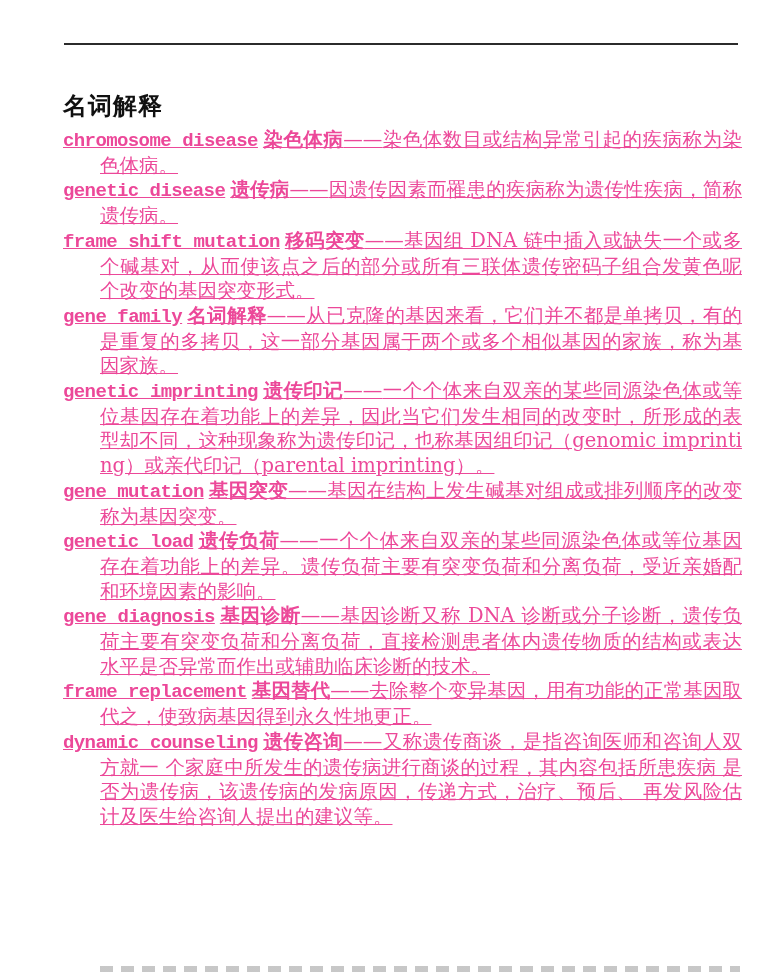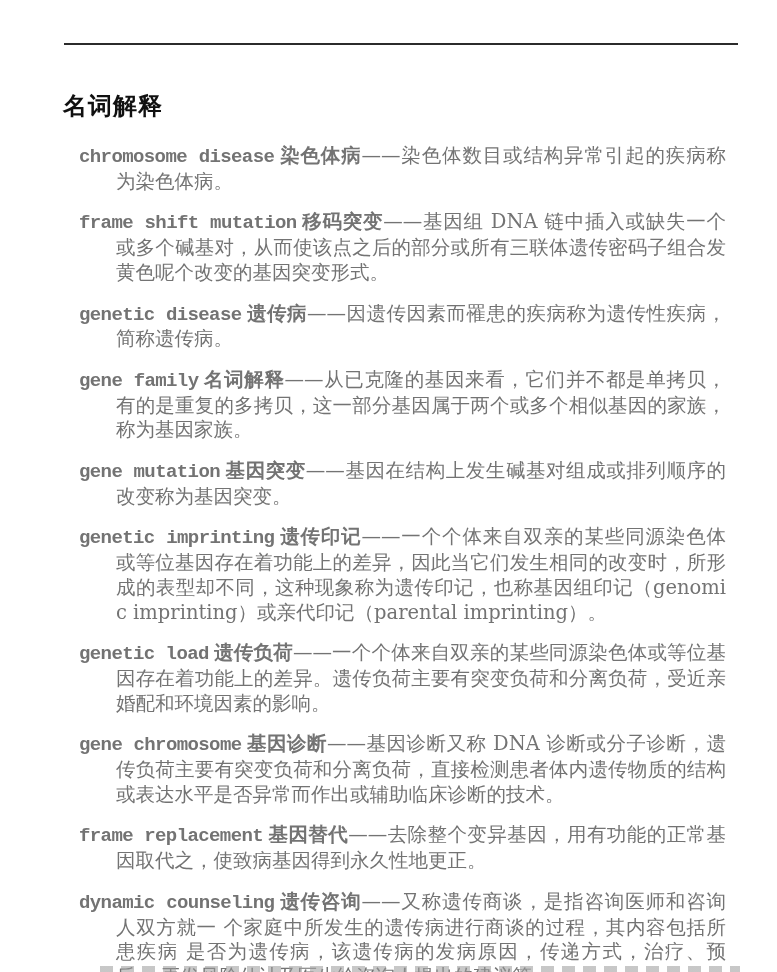--- a/index.html
+++ b/index.html
@@ -19,27 +19,28 @@
     position:absolute; left:63px; top:74px;
     font-family:"Liberation Sans", sans-serif;
     font-weight:bold; font-size:24px;
     color:#101010; letter-spacing:1px;
   }
   .glossary {
     position:absolute; left:63px; top:128px;
     width:679px;
   }
   .entry {
-    margin:16px;
+    margin:0;
     padding-left:37px; text-indent:-37px;
     font-size:19.5px; line-height:24.7px;
-    color:#737373;
+    color:#ec4899;
     text-align:justify;
     text-justify:inter-character;
     word-break:break-all;
+    text-decoration:underline;
   }
   .term-en {
     font-family:"Liberation Mono", monospace;
     font-weight:bold;
     font-size:19px;
     letter-spacing:-0.6px;
     margin-right:5px;
     white-space:nowrap;
   }
   .term-zh {
@@ -58,33 +59,33 @@
 <body>
 
 <div class="rule"></div>
 
 <h1 class="heading">名词解释</h1>
 
 <div class="glossary">
   <p class="entry"><span class="term-en">chromosome disease</span><span class="term-zh">染色体病</span><span class="dash">——</span><span class="definition">染色体数目或结构异常引起的疾病称为染色体病。</span></p>
 
 
+  <p class="entry"><span class="term-en">genetic disease</span><span class="term-zh">遗传病</span><span class="dash">——</span><span class="definition">因遗传因素而罹患的疾病称为遗传性疾病，简称遗传病。</span></p>
+
   <p class="entry"><span class="term-en">frame shift mutation</span><span class="term-zh">移码突变</span><span class="dash">——</span><span class="definition">基因组 DNA 链中插入或缺失一个或多个碱基对，从而使该点之后的部分或所有三联体遗传密码子组合发黄色呢个改变的基因突变形式。</span></p>
-
-  <p class="entry"><span class="term-en">genetic disease</span><span class="term-zh">遗传病</span><span class="dash">——</span><span class="definition">因遗传因素而罹患的疾病称为遗传性疾病，简称遗传病。</span></p>
 
   <p class="entry"><span class="term-en">gene family</span><span class="term-zh">名词解释</span><span class="dash">——</span><span class="definition">从已克隆的基因来看，它们并不都是单拷贝，有的是重复的多拷贝，这一部分基因属于两个或多个相似基因的家族，称为基因家族。</span></p>
 
+  <p class="entry"><span class="term-en">genetic imprinting</span><span class="term-zh">遗传印记</span><span class="dash">——</span><span class="definition">一个个体来自双亲的某些同源染色体或等位基因存在着功能上的差异，因此当它们发生相同的改变时，所形成的表型却不同，这种现象称为遗传印记，也称基因组印记（genomic imprinting）或亲代印记（parental imprinting）。</span></p>
+
   <p class="entry"><span class="term-en">gene mutation</span><span class="term-zh">基因突变</span><span class="dash">——</span><span class="definition">基因在结构上发生碱基对组成或排列顺序的改变称为基因突变。</span></p>
-
-  <p class="entry"><span class="term-en">genetic imprinting</span><span class="term-zh">遗传印记</span><span class="dash">——</span><span class="definition">一个个体来自双亲的某些同源染色体或等位基因存在着功能上的差异，因此当它们发生相同的改变时，所形成的表型却不同，这种现象称为遗传印记，也称基因组印记（genomic imprinting）或亲代印记（parental imprinting）。</span></p>
 
   <p class="entry"><span class="term-en">genetic load</span><span class="term-zh">遗传负荷</span><span class="dash">——</span><span class="definition">一个个体来自双亲的某些同源染色体或等位基因存在着功能上的差异。遗传负荷主要有突变负荷和分离负荷，受近亲婚配和环境因素的影响。</span></p>
 
-  <p class="entry"><span class="term-en">gene chromosome</span><span class="term-zh">基因诊断</span><span class="dash">——</span><span class="definition">基因诊断又称 DNA 诊断或分子诊断，遗传负荷主要有突变负荷和分离负荷，直接检测患者体内遗传物质的结构或表达水平是否异常而作出或辅助临床诊断的技术。</span></p>
+  <p class="entry"><span class="term-en">gene diagnosis</span><span class="term-zh">基因诊断</span><span class="dash">——</span><span class="definition">基因诊断又称 DNA 诊断或分子诊断，遗传负荷主要有突变负荷和分离负荷，直接检测患者体内遗传物质的结构或表达水平是否异常而作出或辅助临床诊断的技术。</span></p>
 
 
   <p class="entry"><span class="term-en">frame replacement</span><span class="term-zh">基因替代</span><span class="dash">——</span><span class="definition">去除整个变异基因，用有功能的正常基因取代之，使致病基因得到永久性地更正。</span></p>
 
   <p class="entry"><span class="term-en">dynamic counseling</span><span class="term-zh">遗传咨询</span><span class="dash">——</span><span class="definition">又称遗传商谈，是指咨询医师和咨询人双方就一 个家庭中所发生的遗传病进行商谈的过程，其内容包括所患疾病 是否为遗传病，该遗传病的发病原因，传递方式，治疗、预后、 再发风险估计及医生给咨询人提出的建议等。</span></p>
 </div>
 
 <div class="next-line-stub"></div>
 
 </body></html>

